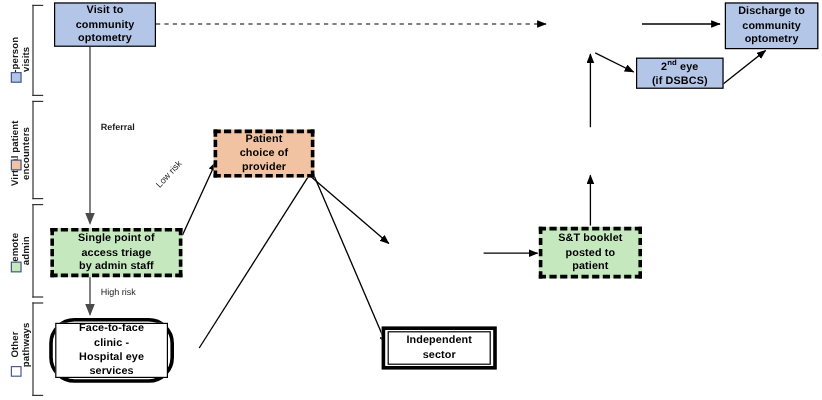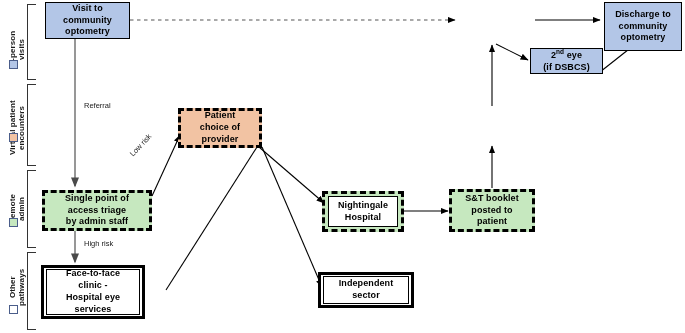--- a/index.html
+++ b/index.html
@@ -222,57 +222,52 @@
 
   <div style="position:absolute; left:27px; top:4px; width:8px; height:74px;
               border-left:1px solid #333; border-top:1px solid #333; border-bottom:1px solid #333;"></div>
   <div style="position:absolute; left:27px; top:84px; width:8px; height:80px;
               border-left:1px solid #333; border-top:1px solid #333; border-bottom:1px solid #333;"></div>
   <div style="position:absolute; left:27px; top:170px; width:8px; height:76px;
               border-left:1px solid #333; border-top:1px solid #333; border-bottom:1px solid #333;"></div>
   <div style="position:absolute; left:27px; top:252px; width:8px; height:76px;
               border-left:1px solid #333; border-top:1px solid #333; border-bottom:1px solid #333;"></div>
 
-  <div class="edge-label" style="left:84px; top:101px;">Referral</div>
+  <div class="edge-label" style="left:84px; top:101px;font-weight:bold;">Referral</div>
   <div class="edge-label rot" style="left:128px; top:152px;">Low risk</div>
   <div class="edge-label" style="left:84px; top:239px;text-align:center;">High risk</div>
 
   <div class="node n-blue" style="left:45px; top:2px; width:85px; height:37px;">
     <span class="txt">Visit to<br>community<br>optometry</span>
   </div>
 
 
-  <div class="node n-blue" style="left:604px; top:2px; width:78px; height:49px;">
+  <div class="node n-blue" style="left:604px; top:2px; width:78px; height:39px;">
     <span class="txt">Discharge to<br>community<br>optometry</span>
   </div>
 
   <div class="node n-blue" style="left:530px; top:48px; width:73px; height:26px;">
     <span class="txt">2<sup>nd</sup> eye<br>(if DSBCS)</span>
   </div>
 
   <div class="node n-salmon-dash" style="left:178px; top:108px; width:84px; height:40px;">
     <span class="txt">Patient<br>choice of<br>provider</span>
   </div>
 
 
   <div class="node n-green-dash" style="left:42px; top:190px; width:110px; height:41px;">
     <span class="txt">Single point of<br>access triage<br>by admin staff</span>
   </div>
 
-  <div class="node n-green-frame" style="left:322px; top:191px; width:82px; height:41px;">
-    <span class="inner">
-      <span class="txt">Nightingale<br>Hospital</span>
-    </span>
-  </div>
 
   <div class="node n-green-dash" style="left:449px; top:189px; width:86px; height:43px;">
     <span class="txt">S&amp;T booklet<br>posted to<br>patient</span>
   </div>
 
-  <div class="node n-double" style="left:41px; top:265px; width:104px; height:54px;">
+  <div class="node n-double" style="left:41px; top:265px; width:104px; height:54px;border-radius:21px;">
     <span class="inner">
       <span class="txt">Face-to-face<br>clinic -<br>Hospital eye<br>services</span>
     </span>
   </div>
 
   <div class="node n-double" style="left:318px; top:272px; width:96px; height:36px;">
     <span class="inner">
       <span class="txt">Independent<br>sector</span>
     </span>
   </div>

